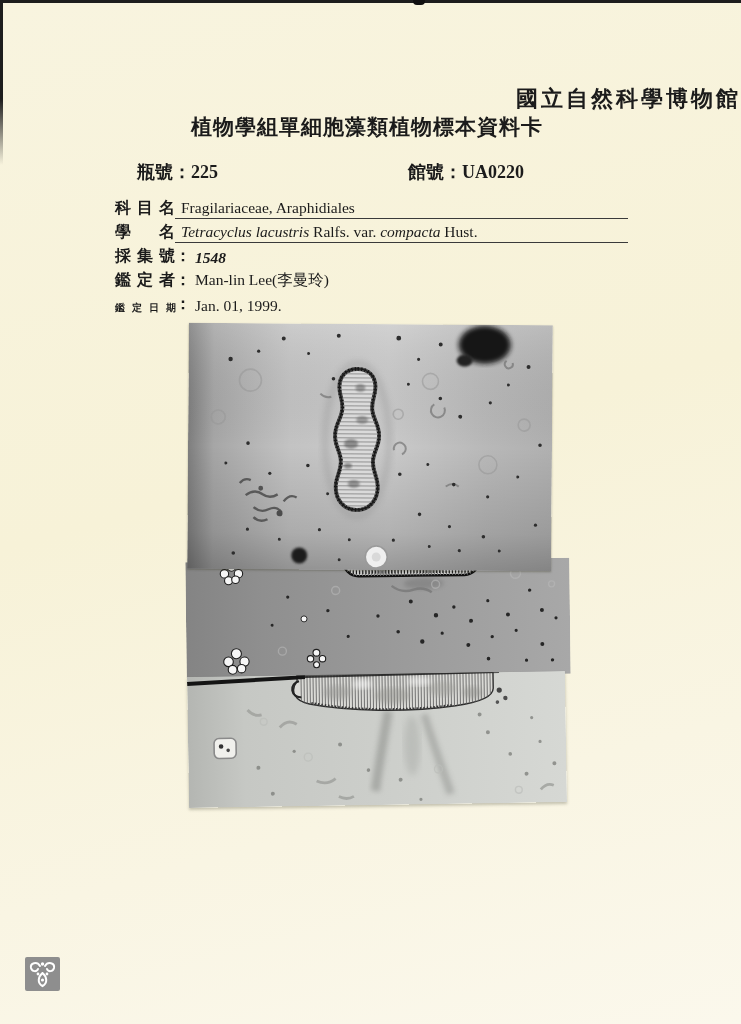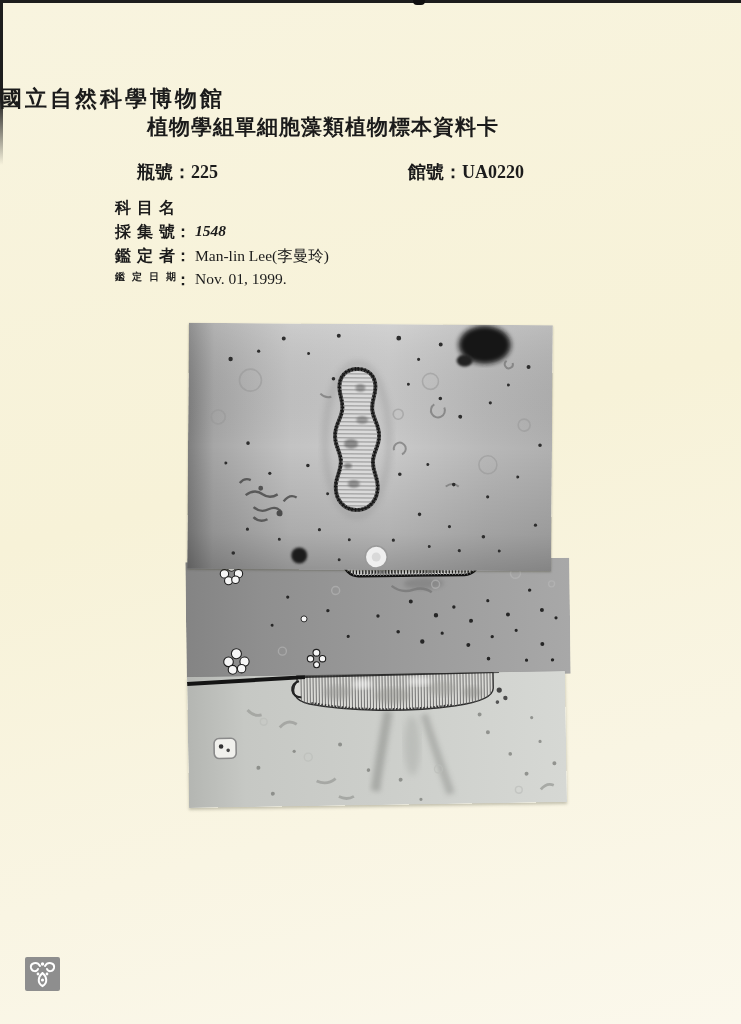--- a/index.html
+++ b/index.html
@@ -2,29 +2,29 @@
 <html><head>
 <meta charset="utf-8">
 <style>
   html,body{margin:0;padding:0;background:#e8e6dc;}
   .page{position:relative;width:741px;height:1024px;overflow:hidden;
         background:linear-gradient(165deg,#f8f4df 0%,#f7f2d8 45%,#f9f5e3 75%,#fbf8ec 100%);
         font-family:"Liberation Serif", serif;color:#1b1b1b;}
   .edge-top{position:absolute;left:0;top:0;width:741px;height:3px;background:#1d1d1d;}
   .edge-nub{position:absolute;left:413px;top:0;width:12px;height:5px;background:#101010;border-radius:0 0 4px 4px;}
   .edge-left{position:absolute;left:0;top:0;width:3px;height:165px;background:linear-gradient(#1d1d1d 60%,rgba(29,29,29,0));}
-  .title1{position:absolute;left:0;top:84px;width:741px;margin:0;text-align:left;
+  .title1{position:absolute;left:0;top:84px;width:741px;margin:0;text-align:right;
           font-size:22px;font-weight:700;letter-spacing:3px;}
   .title2{position:absolute;left:0;top:113px;width:646px;margin:0;text-align:center;
-          font-size:21px;font-weight:700;letter-spacing:1px;}
+          font-size:21px;font-weight:700;letter-spacing:1px;padding-left:44px;}
   .idrow{position:absolute;left:0;top:160px;width:741px;height:24px;font-size:18px;font-weight:700;text-decoration:underline;}
   .idrow .bottle{position:absolute;left:137px;}
   .idrow .museum{position:absolute;left:408px;}
   .fields{position:absolute;left:115px;top:198px;width:513px;font-size:16px;}
-  .frow{display:flex;align-items:flex-start;margin-bottom:3px;min-height:21px;}
+  .frow{display:flex;align-items:flex-end;margin-bottom:3px;min-height:21px;}
   .flabel{display:inline-block;width:60px;font-weight:700;font-size:16px;
           text-align:justify;text-align-last:justify;flex:0 0 60px;}
   .flabel.tight{font-size:10px;letter-spacing:-1px;}
   .colon{font-weight:700;}
   .fval{font-size:15.5px;padding-left:4px;}
   .fval.b{font-weight:700;font-style:italic;}
   .u .fval{flex:1 1 auto;border-bottom:1.4px solid #3a3a3a;padding-left:6px;padding-bottom:1px;}
   .sci{white-space:pre-wrap;}
   .photo{position:absolute;display:block;}
   #photo-top{left:188px;top:324px;transform:rotate(.4deg);z-index:2;box-shadow:0 1px 2px rgba(60,60,40,.35);}
@@ -46,35 +46,40 @@
   <h2 class="title2">植物學組單細胞藻類植物標本資料卡</h2>
 
   <div class="idrow">
     <div class="bottle"><span>瓶號</span><span>：</span><span>225</span></div>
     <div class="museum"><span>館號</span><span>：</span><span>UA0220</span></div>
   </div>
 
   <div class="fields">
     <div class="frow u">
       <span class="flabel">科目名</span>
+      <span class="fval">Fragilariaceae, Araphidiales</span>
+    </div>
+    <div class="frow u">
+      <span class="flabel">學名</span>
+      <span class="fval sci"><i>Tetracyclus lacustris</i><span> Ralfs. var. </span><i>compacta</i><span> Hust.</span></span>
     </div>
     <div class="frow">
       <span class="flabel">採集號</span>
       <span class="colon">：</span>
       <span class="fval b">1548</span>
     </div>
     <div class="frow">
       <span class="flabel">鑑定者</span>
       <span class="colon">：</span>
       <span class="fval">Man-lin Lee(李曼玲)</span>
     </div>
     <div class="frow">
       <span class="flabel tight">鑑定日期</span>
       <span class="colon">：</span>
-      <span class="fval">Nov. 01, 1999.</span>
+      <span class="fval">Jan. 01, 1999.</span>
     </div>
   </div>
 
   <svg id="photo-top" class="photo" width="364" height="246" viewBox="0 0 364 246">
     <defs>
       <linearGradient id="gtx" x1="0" y1="0" x2="1" y2="0">
         <stop offset="0" stop-color="#7e7e7e"></stop>
           <stop offset=".07" stop-color="#a6a6a6"></stop>
         <stop offset=".28" stop-color="#c3c3c3"></stop>
           <stop offset=".55" stop-color="#cacaca"></stop>

